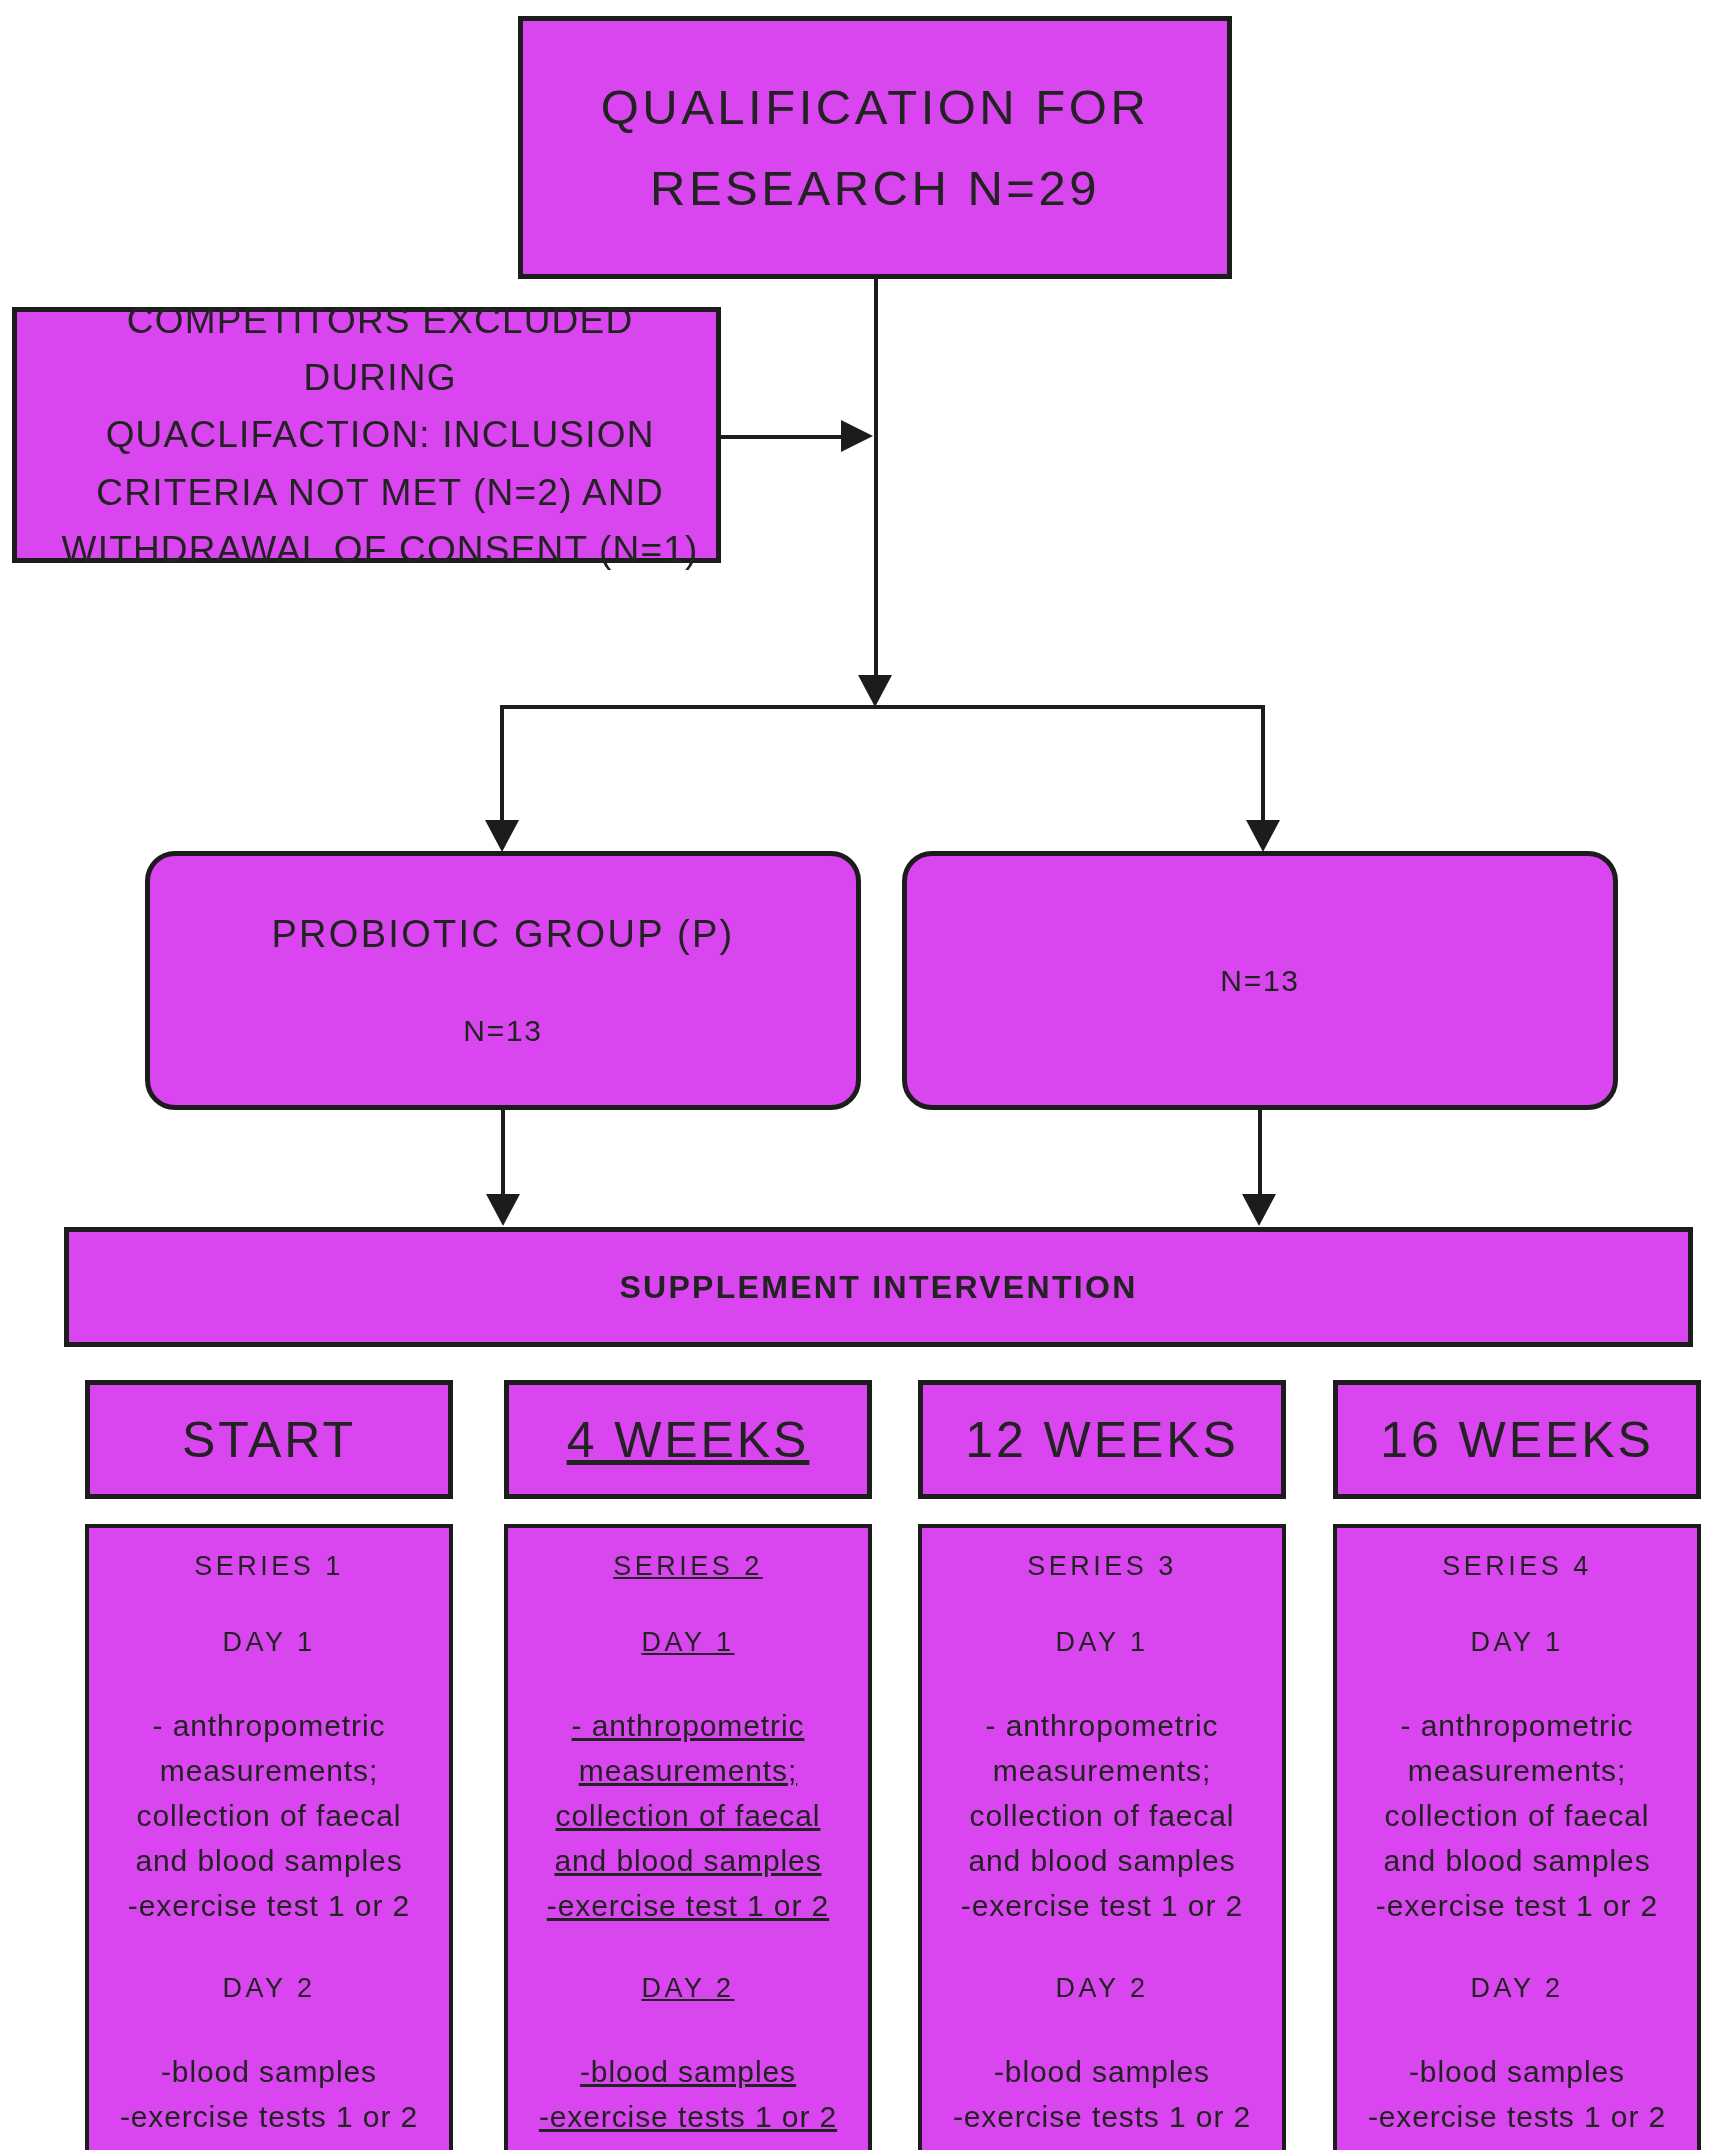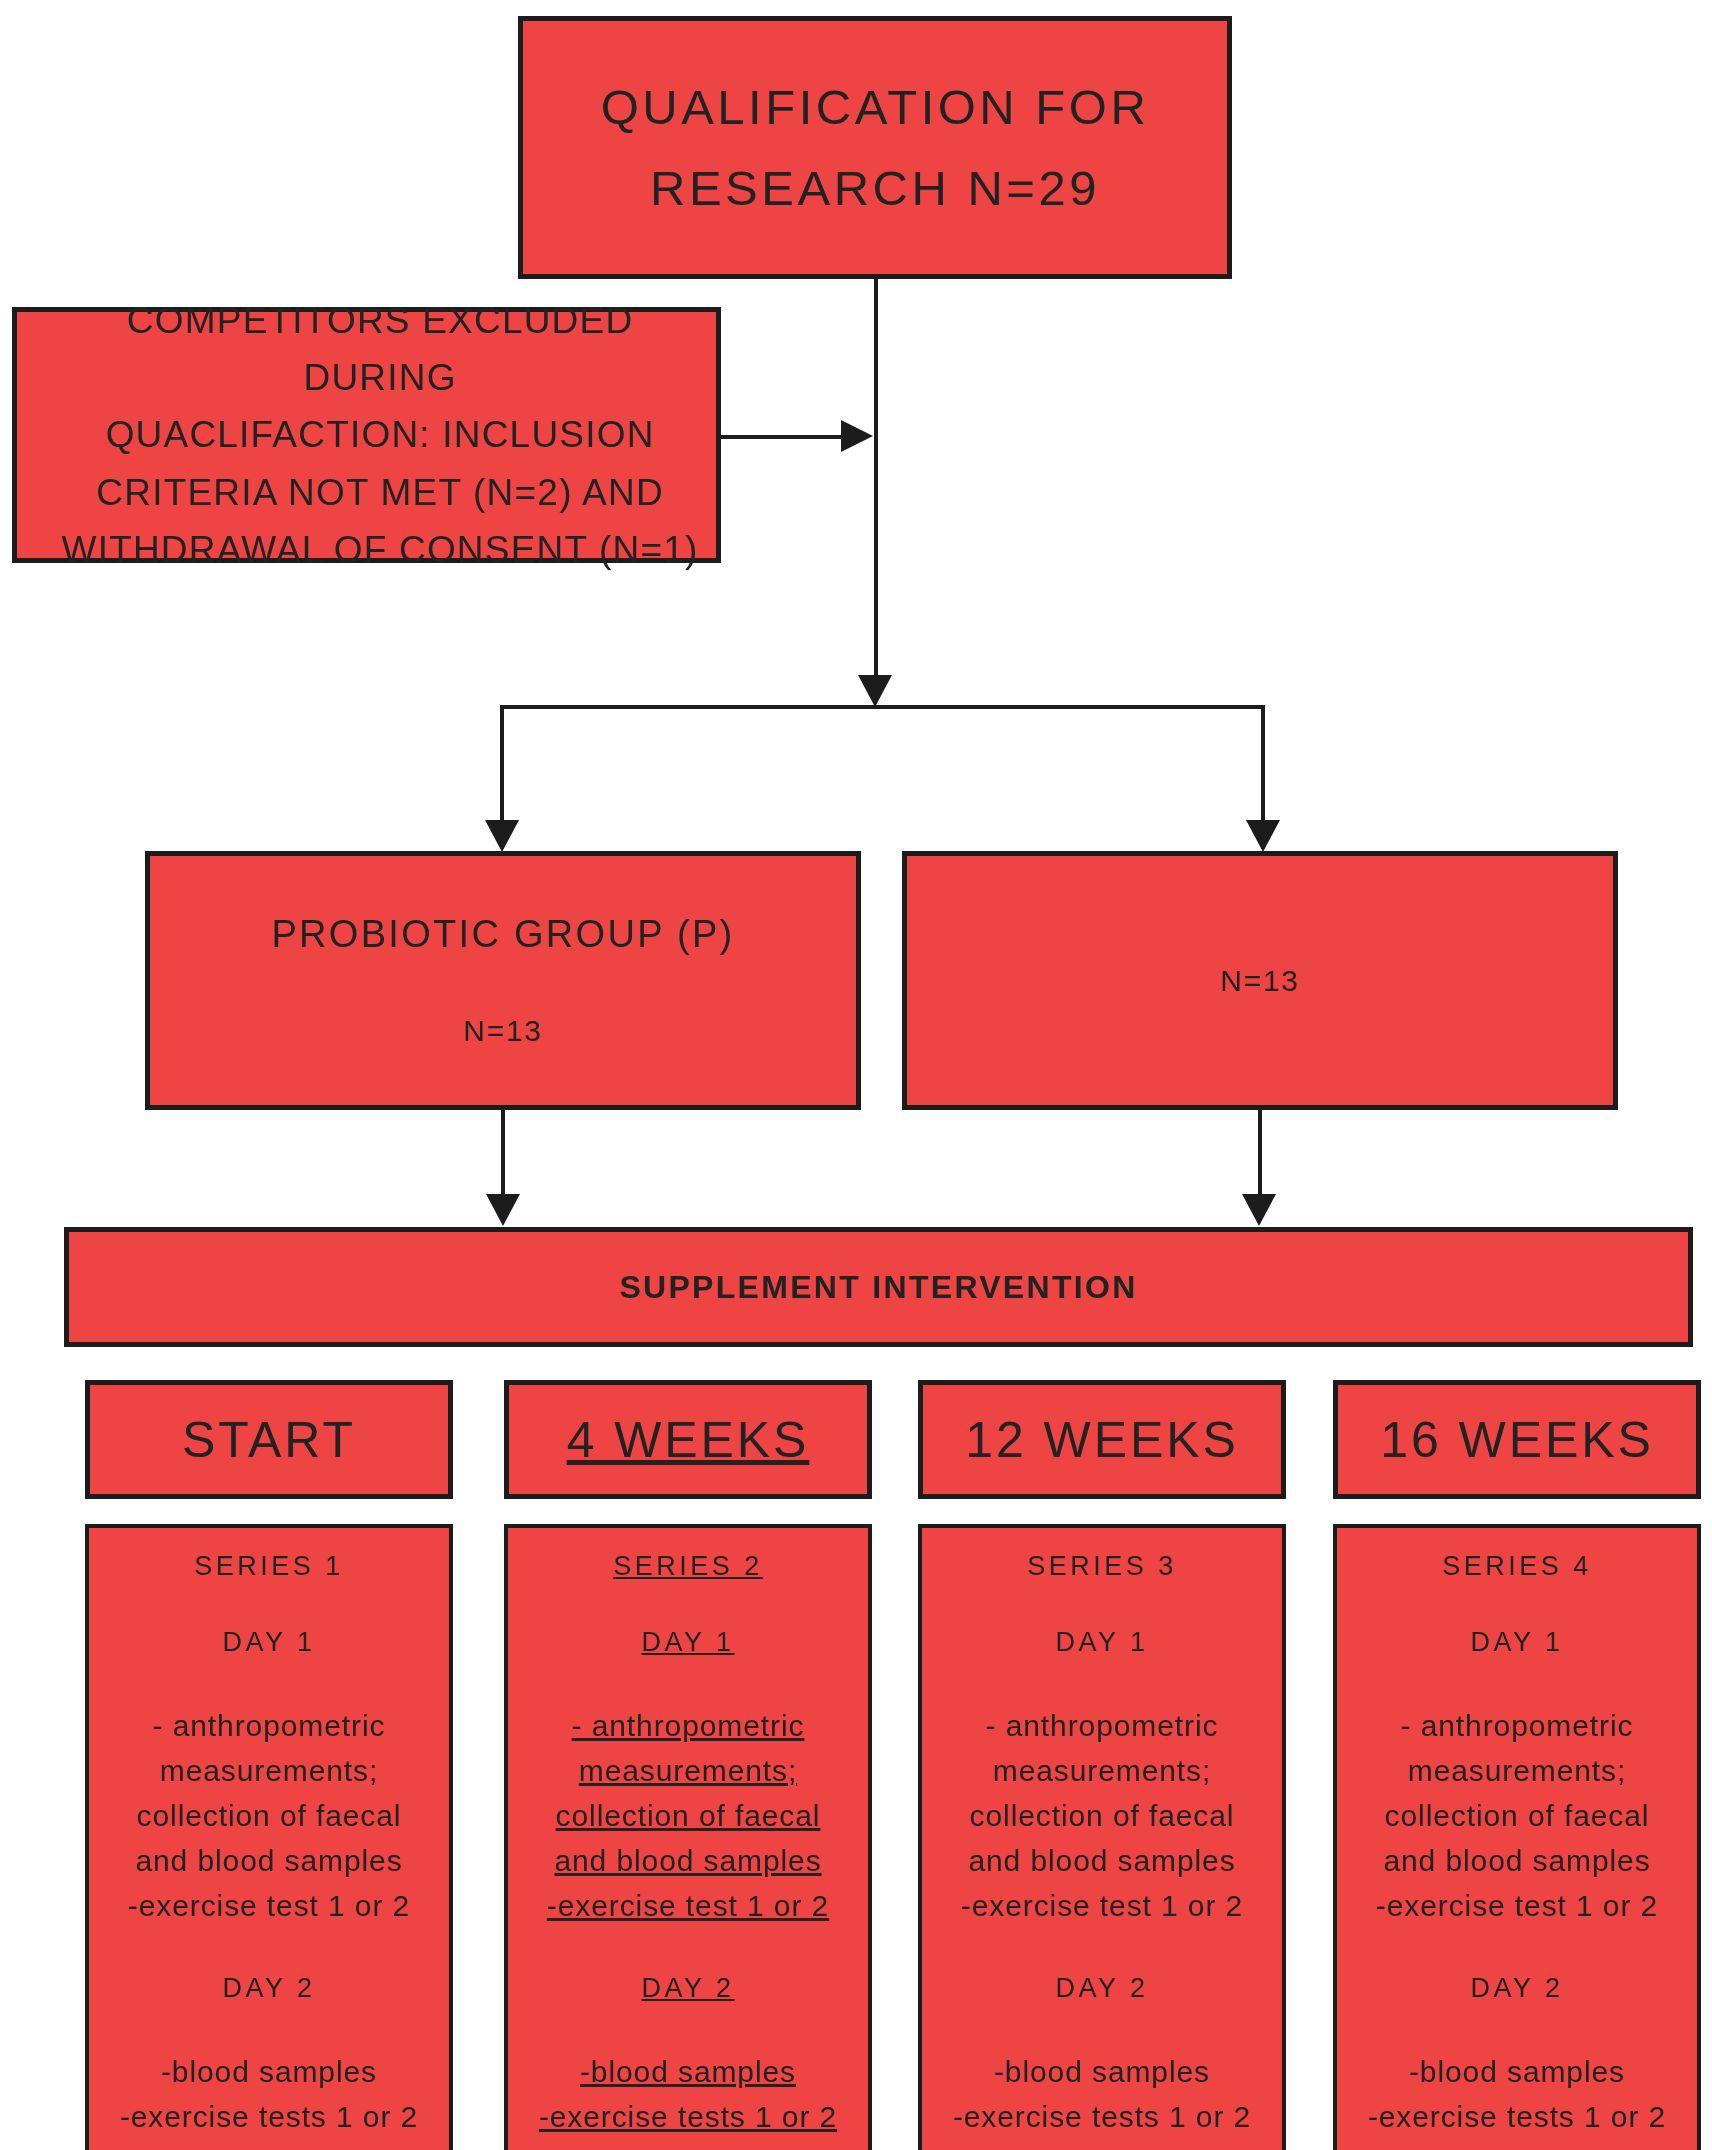--- a/index.html
+++ b/index.html
@@ -10,38 +10,38 @@
   }
   .canvas {
     position: relative;
     width: 1713px;
     height: 2151px;
     background: #ffffff;
     overflow: hidden;
   }
   .box {
     position: absolute;
-    background: #ef4444;
+    background: #d946ef;
     border: 5.2px solid #1c1c1c;
     display: flex;
     flex-direction: column;
     align-items: center;
     justify-content: center;
     text-align: center;
   }
   .pre { white-space: pre-line; }
 
   
   .qual-box   { left: 518px;  top: 16.3px;   width: 714px; height: 263px; border-width: 5.8px; }
   .qual-text  { font-size: 49px; letter-spacing: 3.5px; line-height: 1.65; }
 
   .excl-box   { left: 11.6px;   top: 307px;  width: 709px; height: 256px; border-width: 5.8px; padding-left: 28px; }
   .excl-text  { font-size: 37px; letter-spacing: 1.2px; line-height: 1.55; }
 
-  .group-box  { top: 851px; width: 716px; height: 259px; justify-content: space-evenly; }
+  .group-box  { top: 851px; width: 716px; height: 259px; justify-content: space-evenly; border-radius: 30px; }
   .group-box.left  { left: 145px; }
   .group-box.right { left: 902px; }
   .group-title { font-size: 38px; letter-spacing: 2.3px; }
   .group-n     { font-size: 30px; letter-spacing: 1.7px; }
 
   .supp-box   { left: 64px; top: 1227px; width: 1629px; height: 120px; border-width: 5.8px; }
   .supp-text  { font-size: 32px; letter-spacing: 2.3px; font-weight: bold; }
 
   .head-box   { top: 1380px; width: 368px; height: 119px; }
   .head-text  { font-size: 50px; letter-spacing: 2.9px; }

